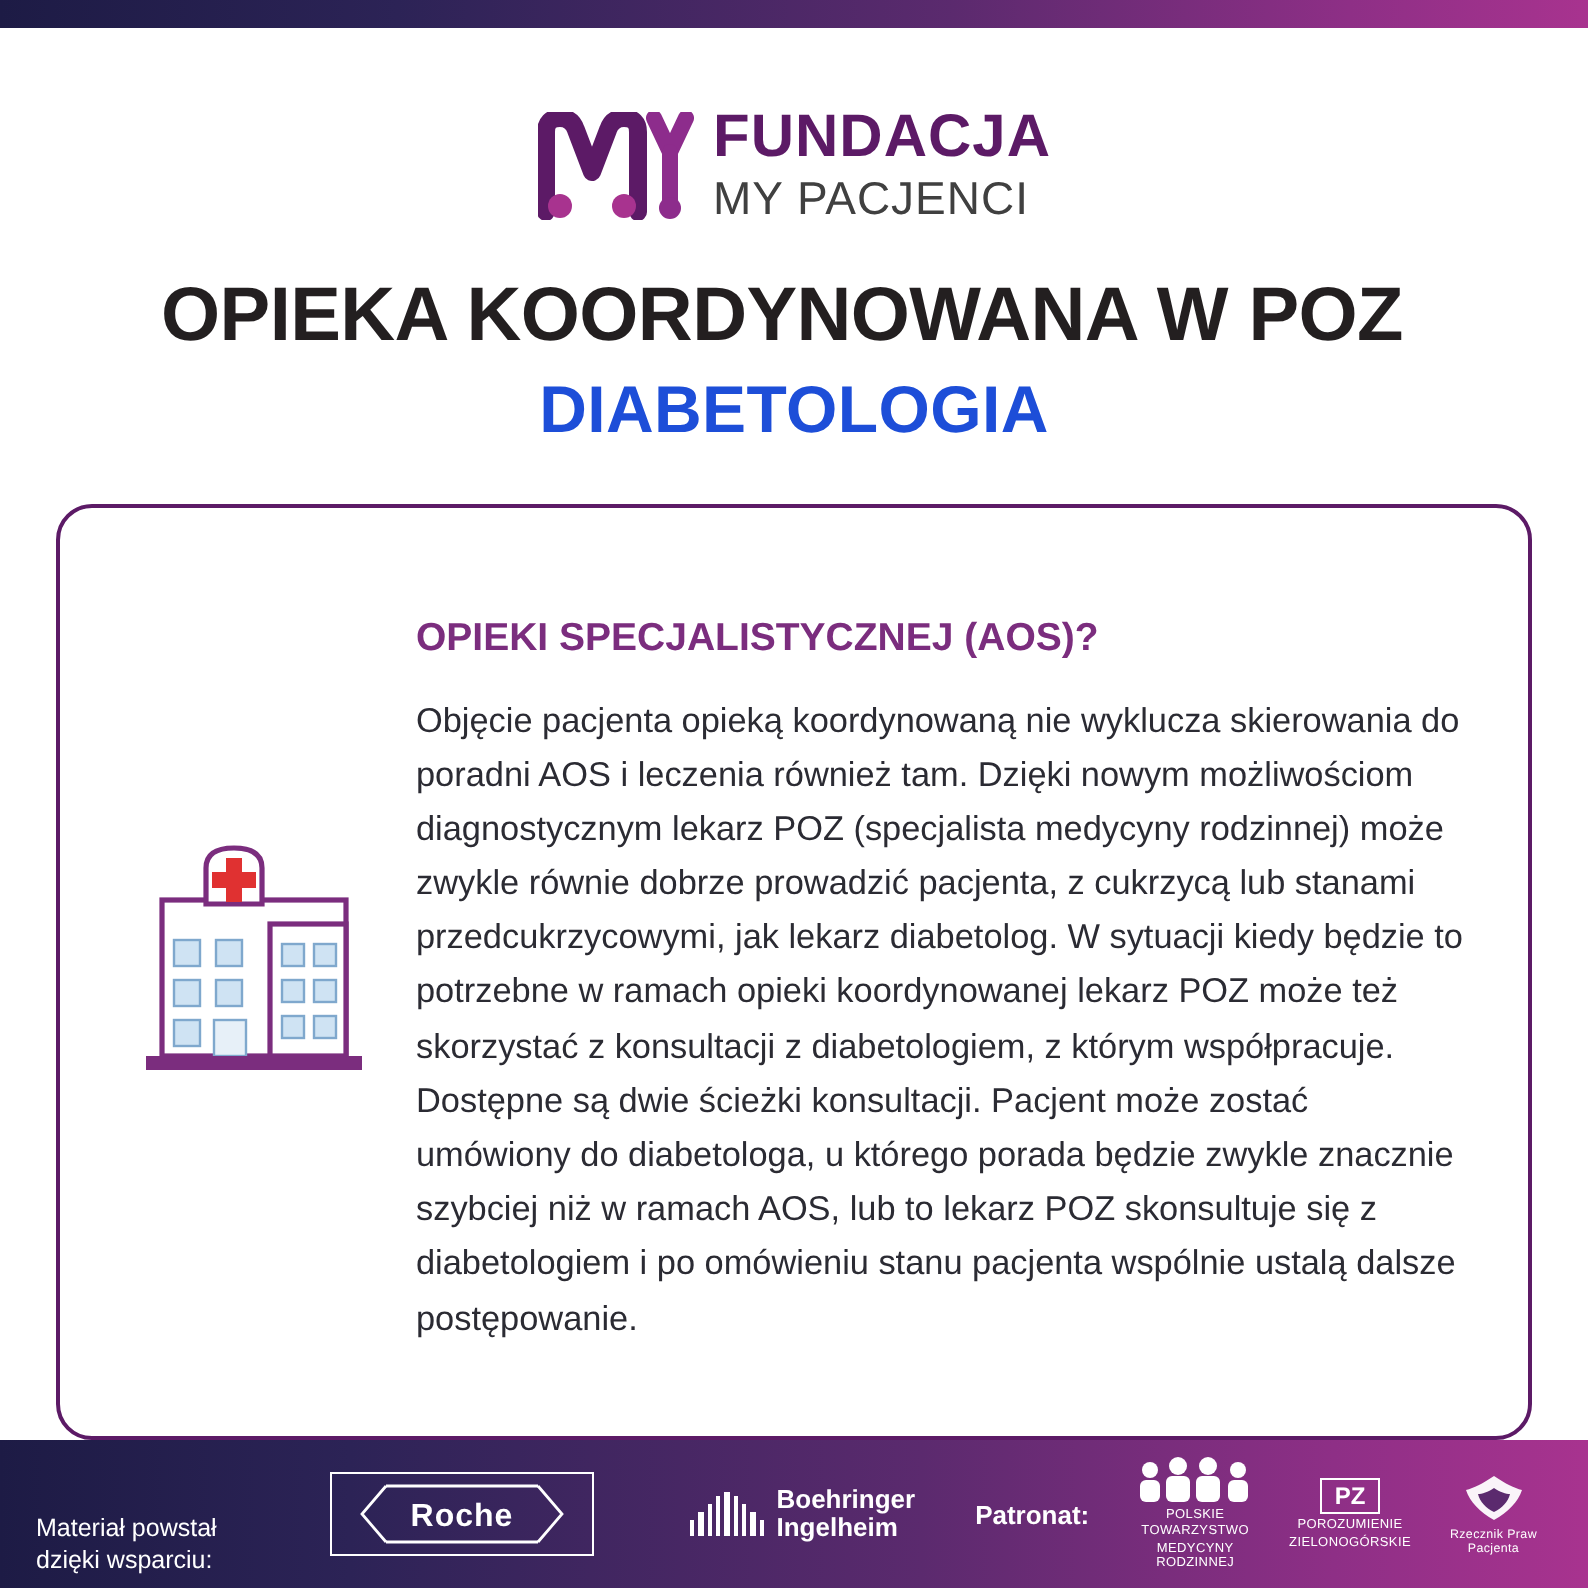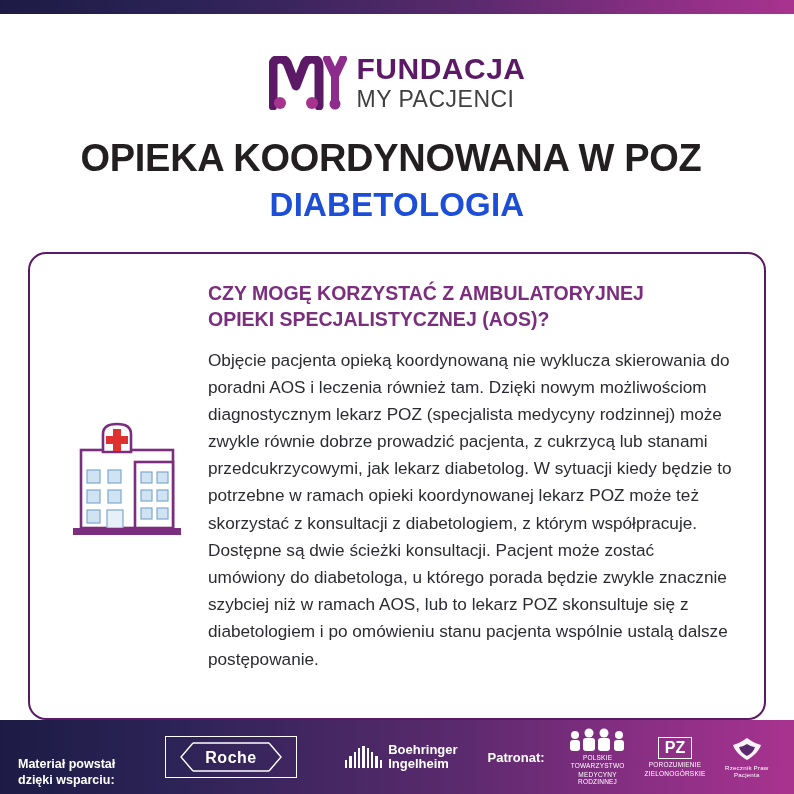--- a/index.html
+++ b/index.html
@@ -95,21 +95,21 @@
   .bottombar{
     height:74px;width:100%;
     background:linear-gradient(90deg,#1d1b45 0%,#2c2356 22%,#5b2a6e 58%,#8e2f86 84%,#a8338f 100%);
     display:flex;align-items:center;
     box-sizing:border-box;
     padding:0 18px;
     color:#fff;
     gap:12px;
   }
   .support-text{
-    font-size:12.5px;font-weight:bold;line-height:1.25;white-space:pre-line;
+    font-size:12.5px;font-weight:normal;line-height:1.25;white-space:pre-line;
     width:120px;
     margin-top:32px;
   }
   .sponsor{
     display:flex;align-items:center;justify-content:center;padding-left:36px;
   }
   .roche{
     border:1.6px solid #ffffff;
     padding:5px 13px;
     font-size:14px;font-weight:bold;letter-spacing:0.5px;
@@ -130,21 +130,21 @@
     font-size:13px;font-weight:bold;margin-left:18px;margin-right:6px;
   }
   .patron-logo{
     display:flex;flex-direction:column;align-items:center;justify-content:center;
     gap:2px;
   }
   .patron-logo .cap{
     font-size:6.5px;letter-spacing:0.2px;text-align:center;line-height:1.15;
   }
   .pz-box{
-    border:1.5px solid #fff;padding:2px 6px;font-size:16px;font-weight:bold;line-height:1;
+    border:1.5px solid #fff;padding:2px 6px;font-size:12px;font-weight:bold;line-height:1;
   }
   .rzecznik .cap{font-size:6.2px;}
 </style>
 </head>
 <body>
 
 <div class="page">
 
   <div class="topbar"></div>
 
@@ -198,21 +198,21 @@
         <rect x="94" y="80" width="11" height="11" fill="#cfe3f3" stroke="#7fa8cd" stroke-width="1.2"></rect>
         <rect x="78" y="98" width="11" height="11" fill="#cfe3f3" stroke="#7fa8cd" stroke-width="1.2"></rect>
         <rect x="94" y="98" width="11" height="11" fill="#cfe3f3" stroke="#7fa8cd" stroke-width="1.2"></rect>
 
         <rect x="10" y="118" width="108" height="7" fill="#7b2d7e"></rect>
       </svg>
     </div>
 
     <div class="content">
       <p class="q">
-        <span>CZY MOGĘ KORZYSTAĆ Z AMBULATORYJNEJ</span><br>
+        <br>
         <span>OPIEKI SPECJALISTYCZNEJ (AOS)?</span>
       </p>
       <p class="body-text">Objęcie pacjenta opieką koordynowaną nie wyklucza skierowania do poradni AOS i leczenia również tam. Dzięki nowym możliwościom diagnostycznym lekarz POZ (specjalista medycyny rodzinnej) może zwykle równie dobrze prowadzić pacjenta, z cukrzycą lub stanami przedcukrzycowymi, jak lekarz diabetolog. W sytuacji kiedy będzie to potrzebne w ramach opieki koordynowanej lekarz POZ może też skorzystać z konsultacji z diabetologiem, z którym współpracuje. Dostępne są dwie ścieżki konsultacji. Pacjent może zostać umówiony do diabetologa, u którego porada będzie zwykle znacznie szybciej niż w ramach AOS, lub to lekarz POZ skonsultuje się z diabetologiem i po omówieniu stanu pacjenta wspólnie ustalą dalsze postępowanie.</p>
     </div>
 
   </div>
 
   <div class="bottombar">
 
     <div class="support-text">Materiał powstał

